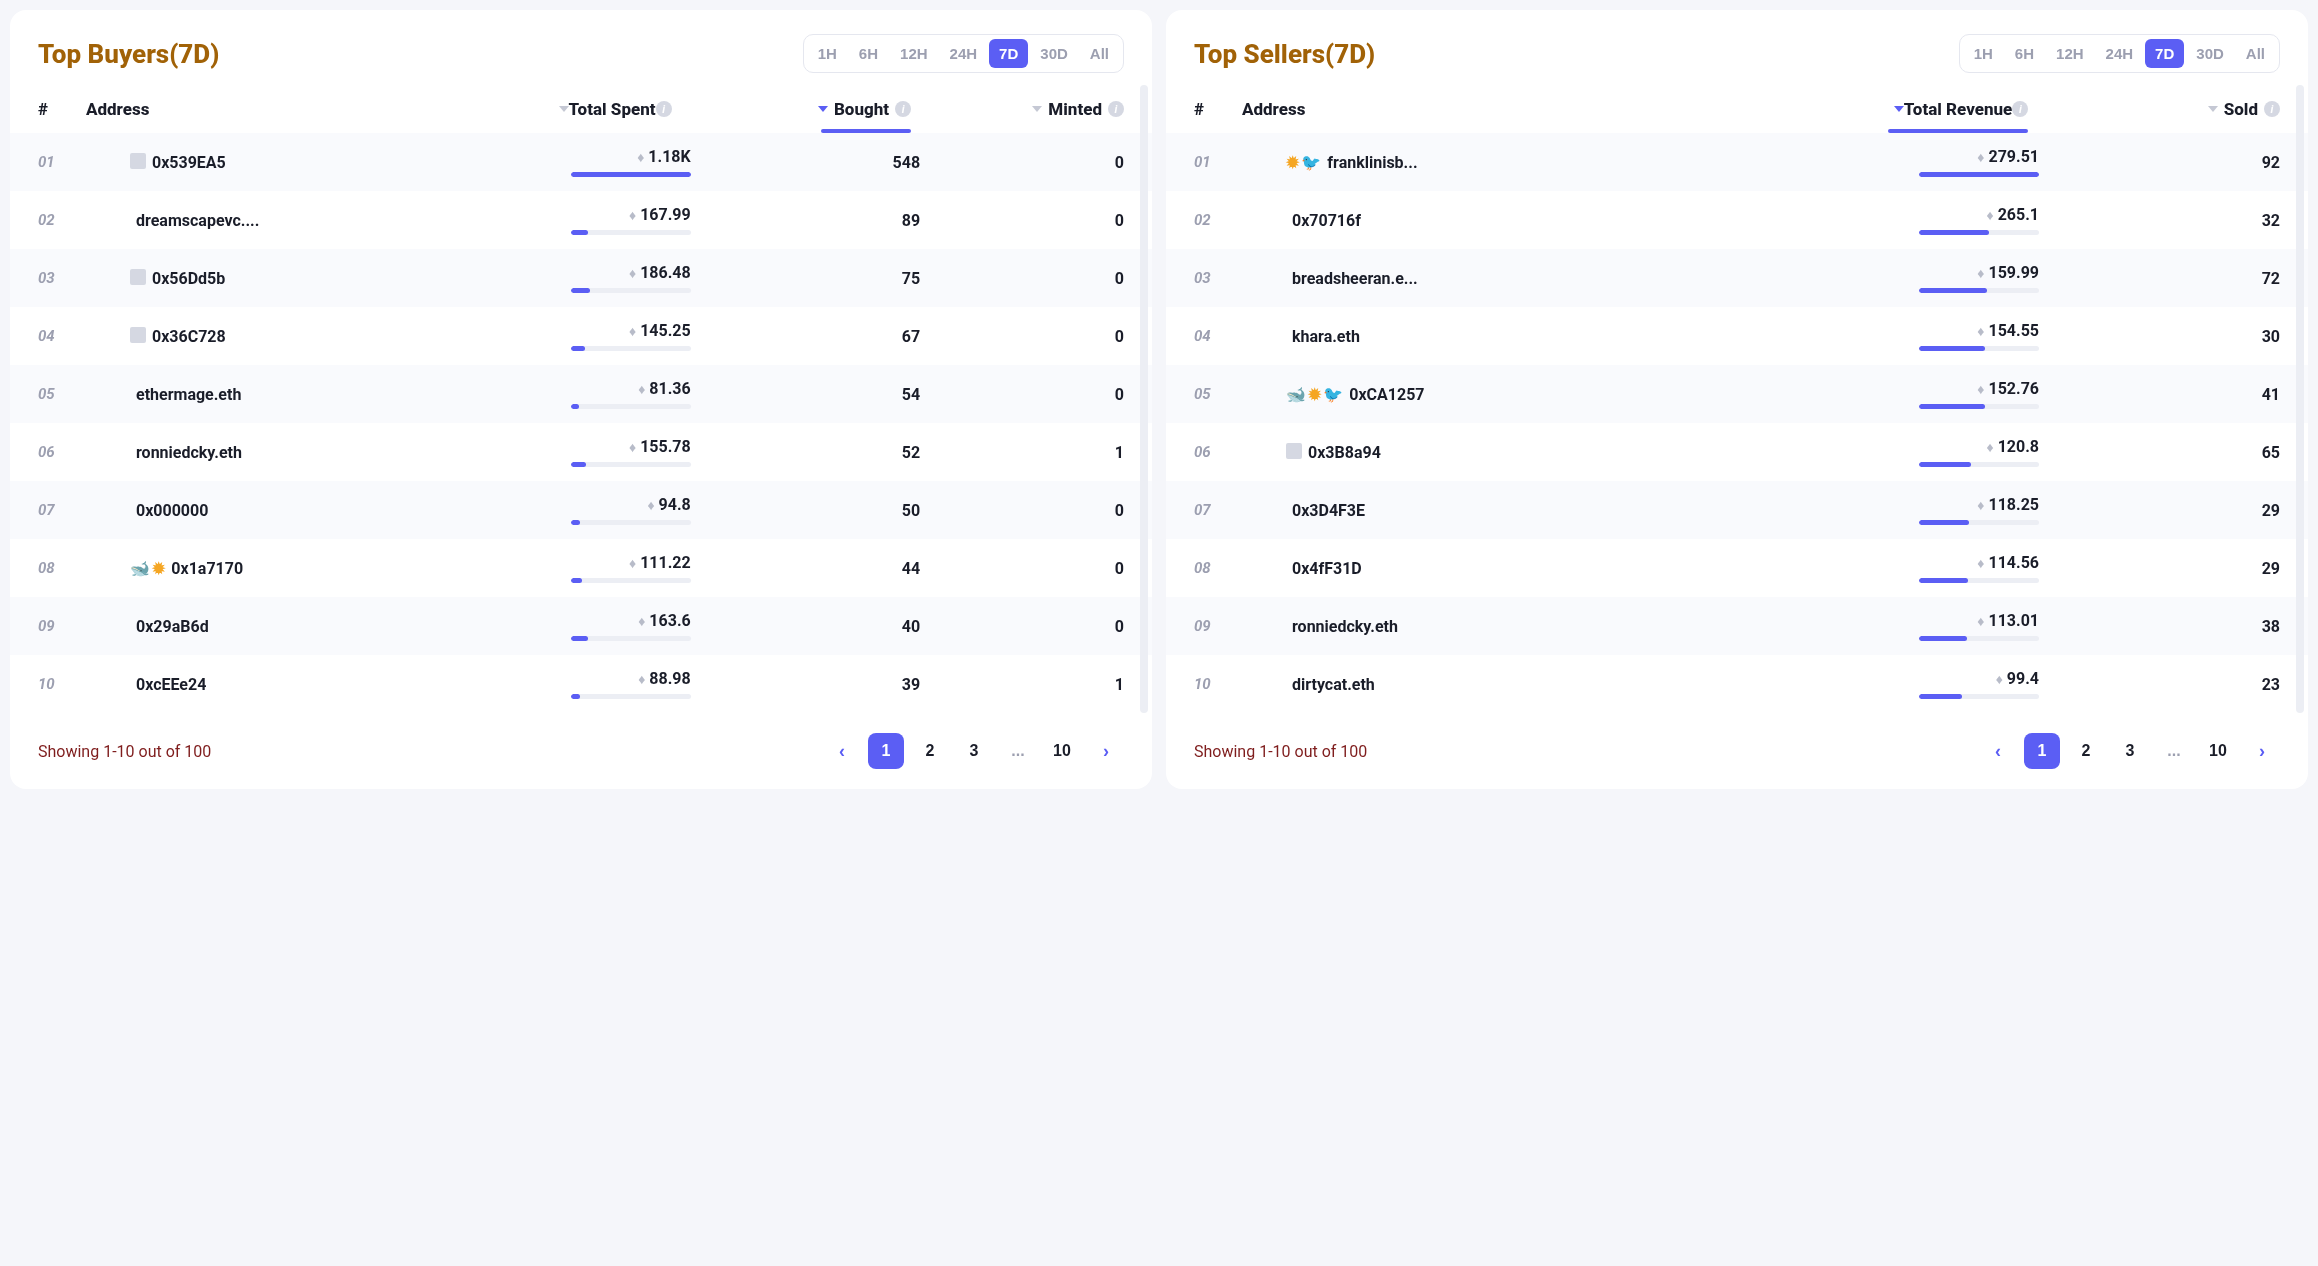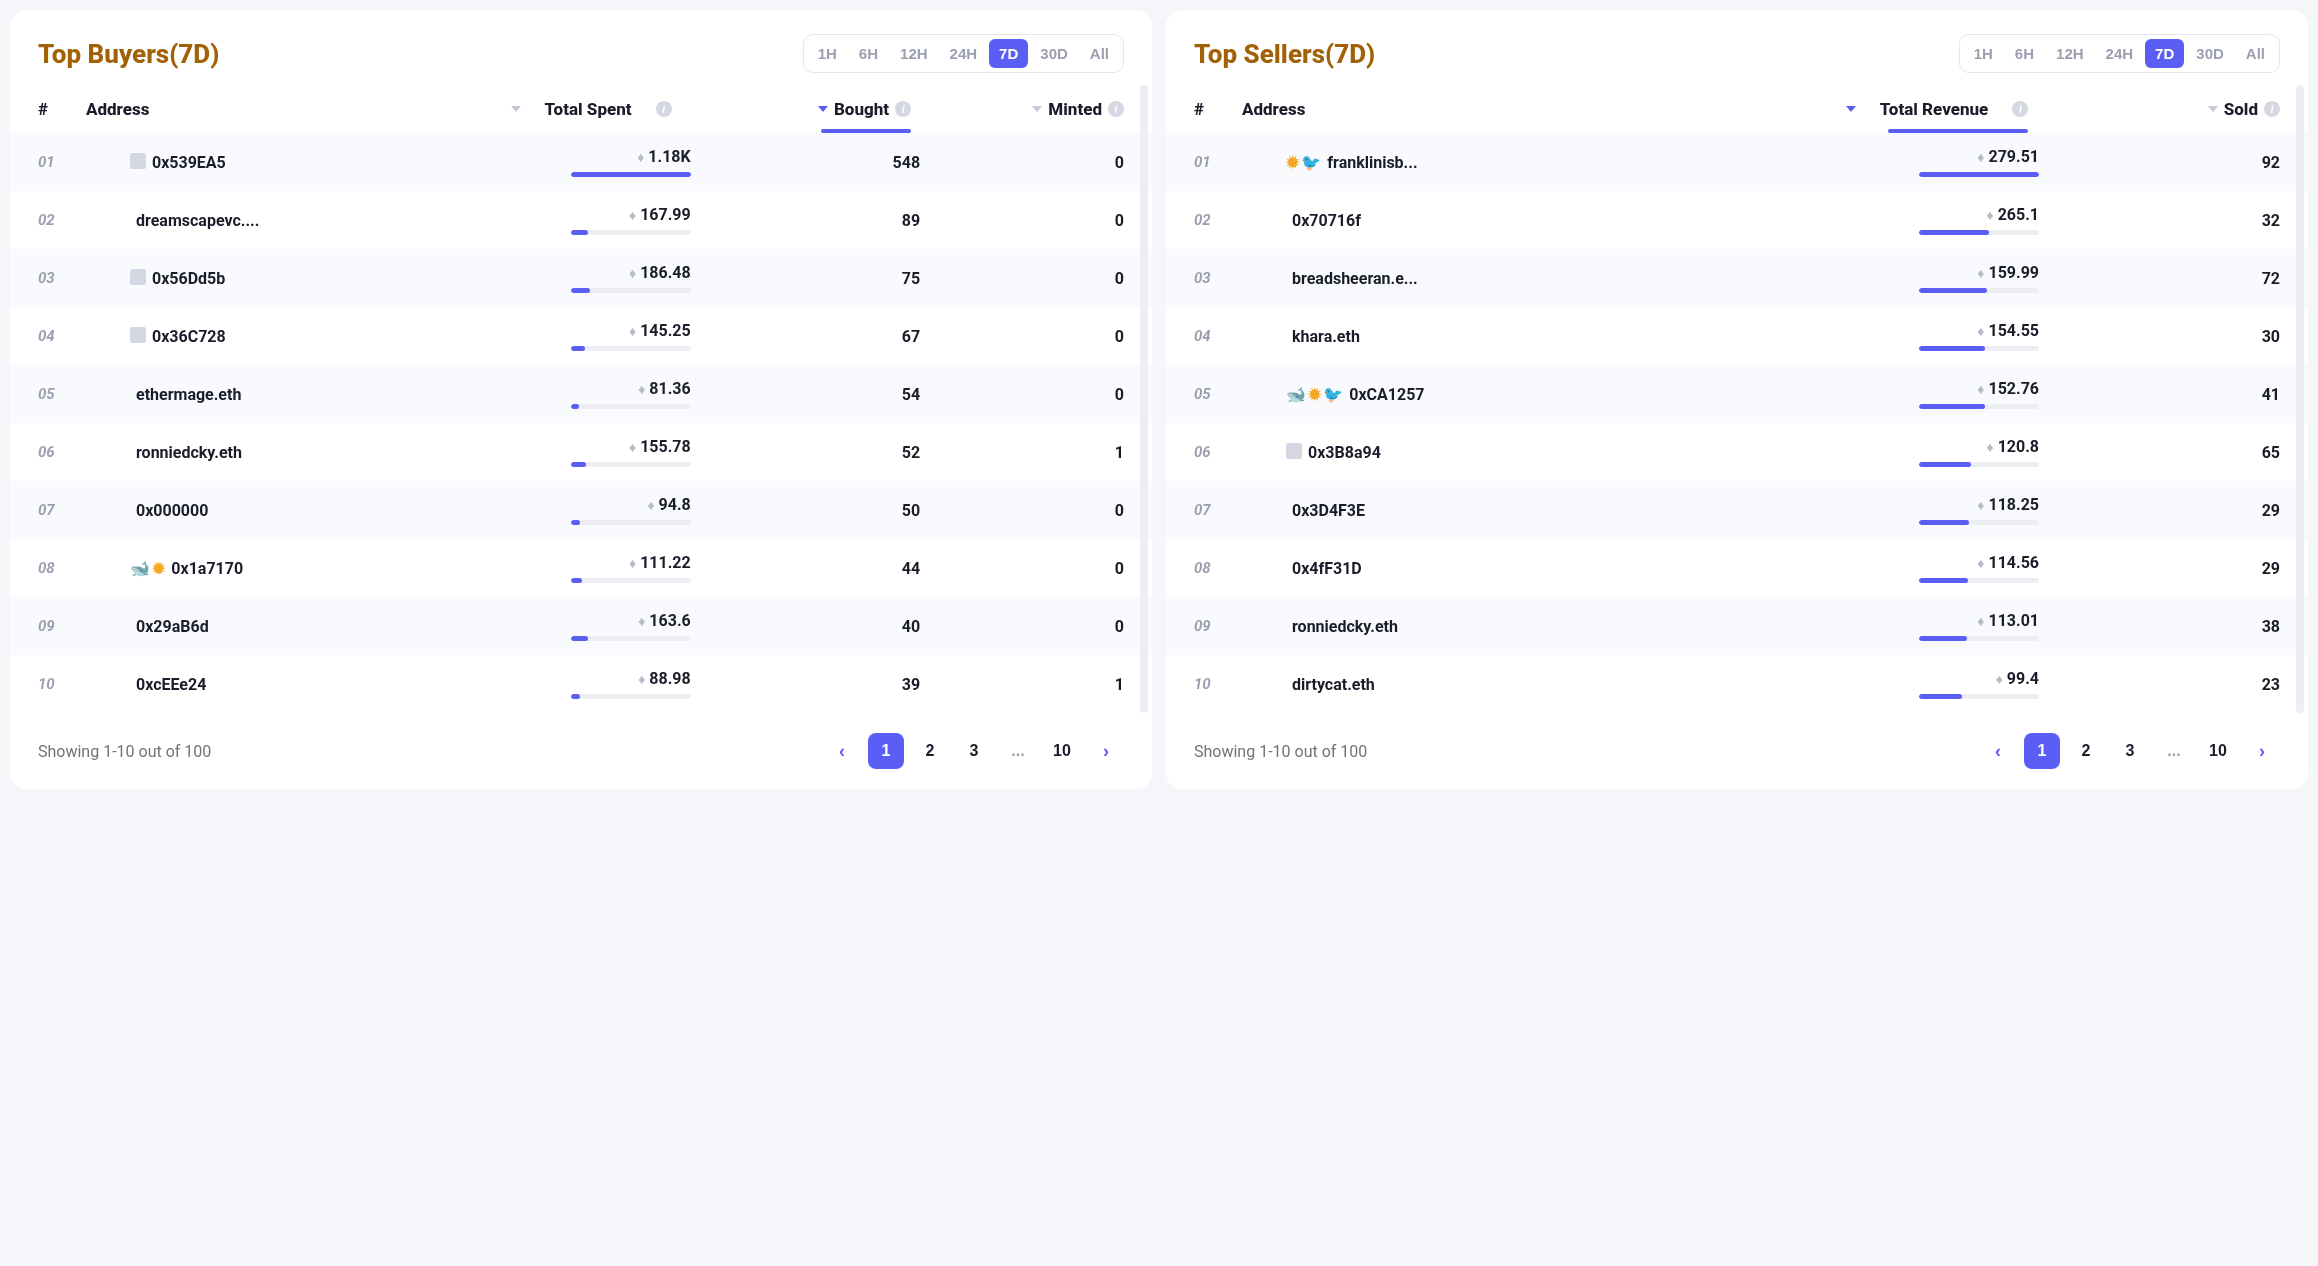--- a/index.html
+++ b/index.html
@@ -69,21 +69,21 @@
   display: flex;
   align-items: center;
   padding: 14px 28px 14px 28px;
   font-size: 17px;
   font-weight: 800;
   color: #1a1d29;
   position: relative;
 }
 .col-rank { width: 48px; }
 .col-addr { flex: 1.2; }
-.col-val { flex: 1; text-align: right; display: flex; justify-content: flex-end; align-items: center; gap: 24px; position: relative; }
+.col-val { flex: 1; text-align: right; display: flex; justify-content: flex-end; align-items: center; gap: 0; position: relative; }
 .col-val2 { flex: 0.9; text-align: left; display: flex; justify-content: flex-end; align-items: center; gap: 6px; position: relative; }
 .col-val3 { flex: 0.8; text-align: right; display: flex; justify-content: flex-end; align-items: center; gap: 6px; }
 .sort-caret {
   width: 0; height: 0;
   border-left: 5px solid transparent;
   border-right: 5px solid transparent;
   border-top: 6px solid #c5c8d4;
   display: inline-block;
 }
 .sort-caret.active { border-top-color: #5b5ef4; }
@@ -172,21 +172,21 @@
   background: #5b5ef4;
   border-radius: 3px;
 }
 .footer {
   display: flex;
   justify-content: space-between;
   align-items: center;
   padding: 20px 28px;
 }
 .showing {
-  color: #737373;
+  color: #7f1d1d;
   font-size: 16px;
 }
 .pagination {
   display: flex;
   align-items: center;
   gap: 8px;
 }
 .page-btn {
   min-width: 36px;
   height: 36px;

